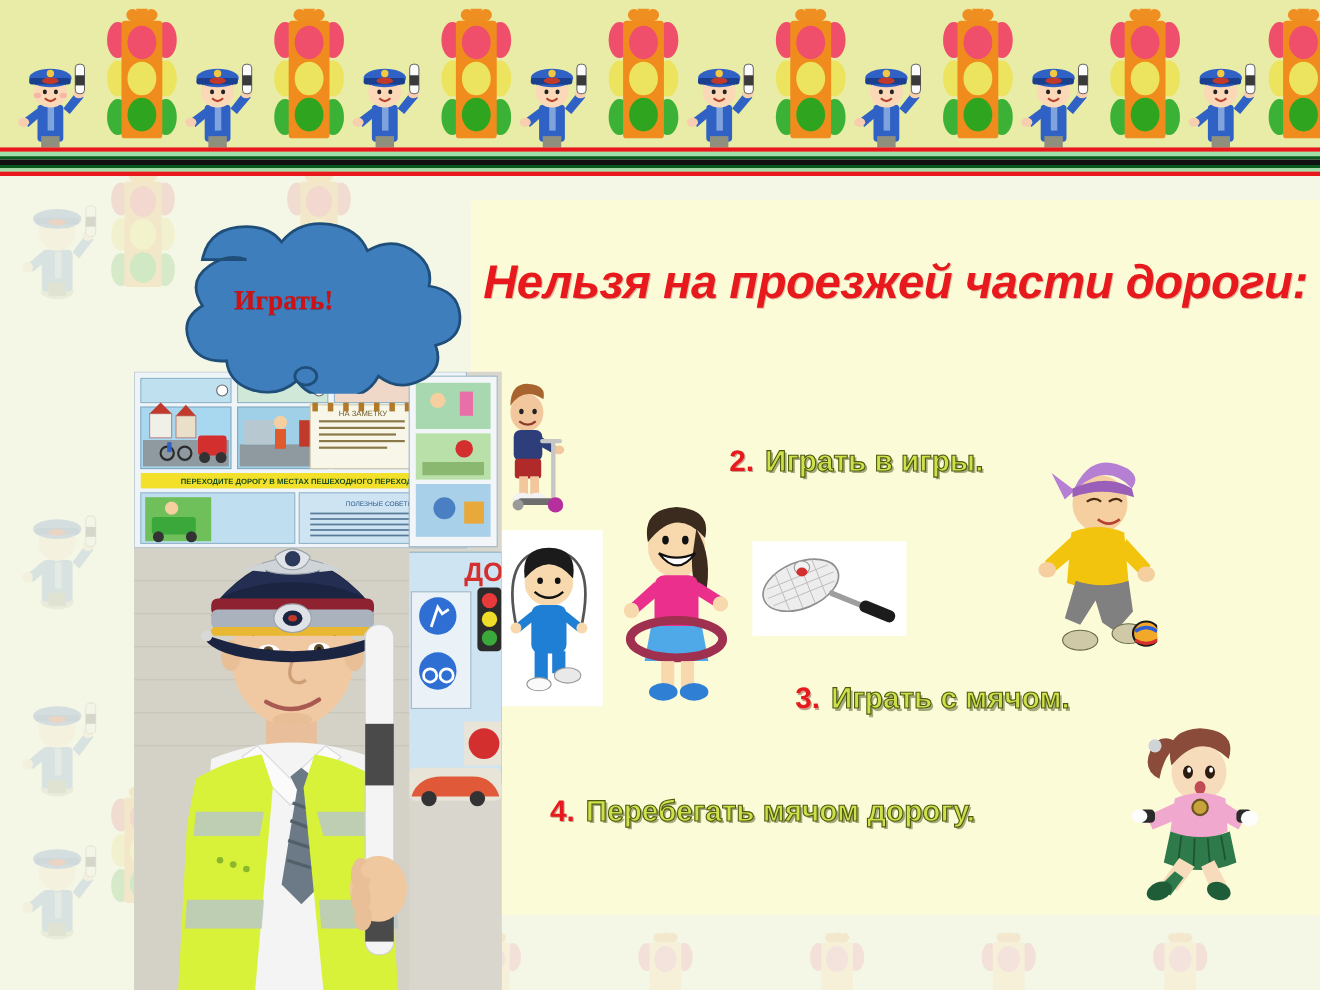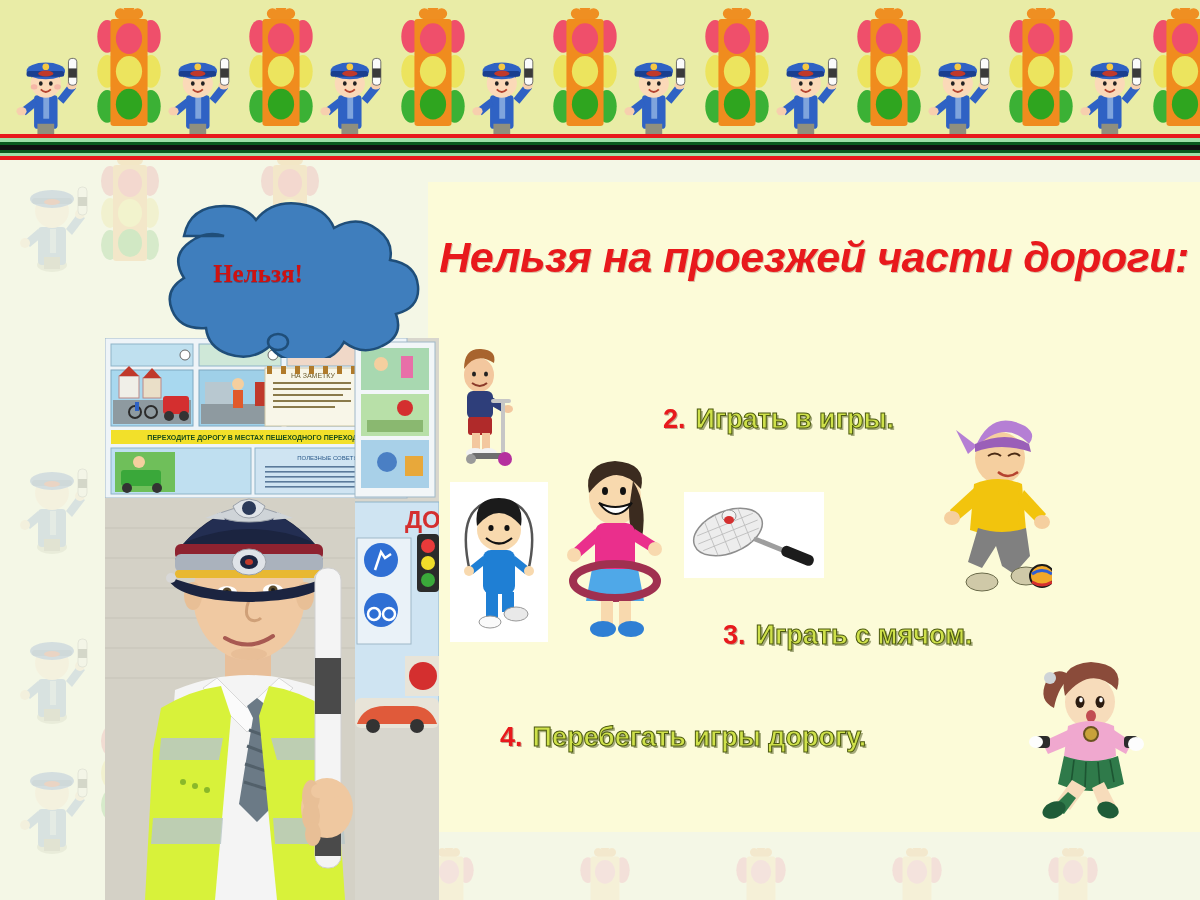--- a/index.html
+++ b/index.html
@@ -92,21 +92,21 @@
     position:absolute;left:0;top:62px;width:340px;
     text-align:center;
     font-family:"Liberation Serif",serif;
     font-weight:bold;font-size:25px;
     color:#cf1111;
     text-shadow:0 1px 0 rgba(80,0,0,.3);
   }
 
   
   #photo{
-    position:absolute;left:105px;top:338px;width:334px;height:562px;
+    position:absolute;left:122px;top:338px;width:334px;height:562px;
     overflow:hidden;background:#cfcfc8;
   }
 </style>
 </head>
 <body>
 
 <div id="slide">
 
   <div class="wm-layer">
 
@@ -754,21 +754,21 @@
         </svg>
     </div>
 
     <div class="item" id="item2">
       <span class="num">2.</span><span class="txt">Играть в игры.</span>
     </div>
     <div class="item" id="item3">
       <span class="num">3.</span><span class="txt">Играть с мячом.</span>
     </div>
     <div class="item" id="item4">
-      <span class="num">4.</span><span class="txt">Перебегать игры дорогу.</span>
+      <span class="num">4.</span><span class="txt">Перебегать мячом дорогу.</span>
     </div>
   </div>
 
   <div id="photo">
     <svg width="334" height="562" viewBox="0 0 334 562" preserveAspectRatio="none">
 
       <rect x="0" y="0" width="334" height="562" fill="#d8d6cd"></rect>
 
       <rect x="0" y="0" width="302" height="160" fill="#eef4f8" stroke="#9fb8c8"></rect>
 
@@ -972,16 +972,16 @@
                  q24 -14 44 2 q16 12 12 30
                  q26 4 28 26 q2 22 -22 28
                  q8 22 -14 32 q-20 10 -38 -4
                  q-10 20 -38 20 q-26 0 -36 -16
                  q-18 16 -42 8 q-20 -7 -22 -26
                  q-26 2 -34 -18 q-8 -20 12 -32
                  q-14 -22 6 -36 q16 -12 34 -6Z" fill="#3f7ebd" stroke="#1f4e79" stroke-width="2.5"></path>
         <ellipse cx="190" cy="144" rx="10" ry="8" fill="#3f7ebd" stroke="#1f4e79" stroke-width="2.5"></ellipse>
       </g>
     </svg>
-    <div id="cloud-text">Нельзя!</div>
+    <div id="cloud-text">Играть!</div>
   </div>
 
 </div>
 
 </body></html>

